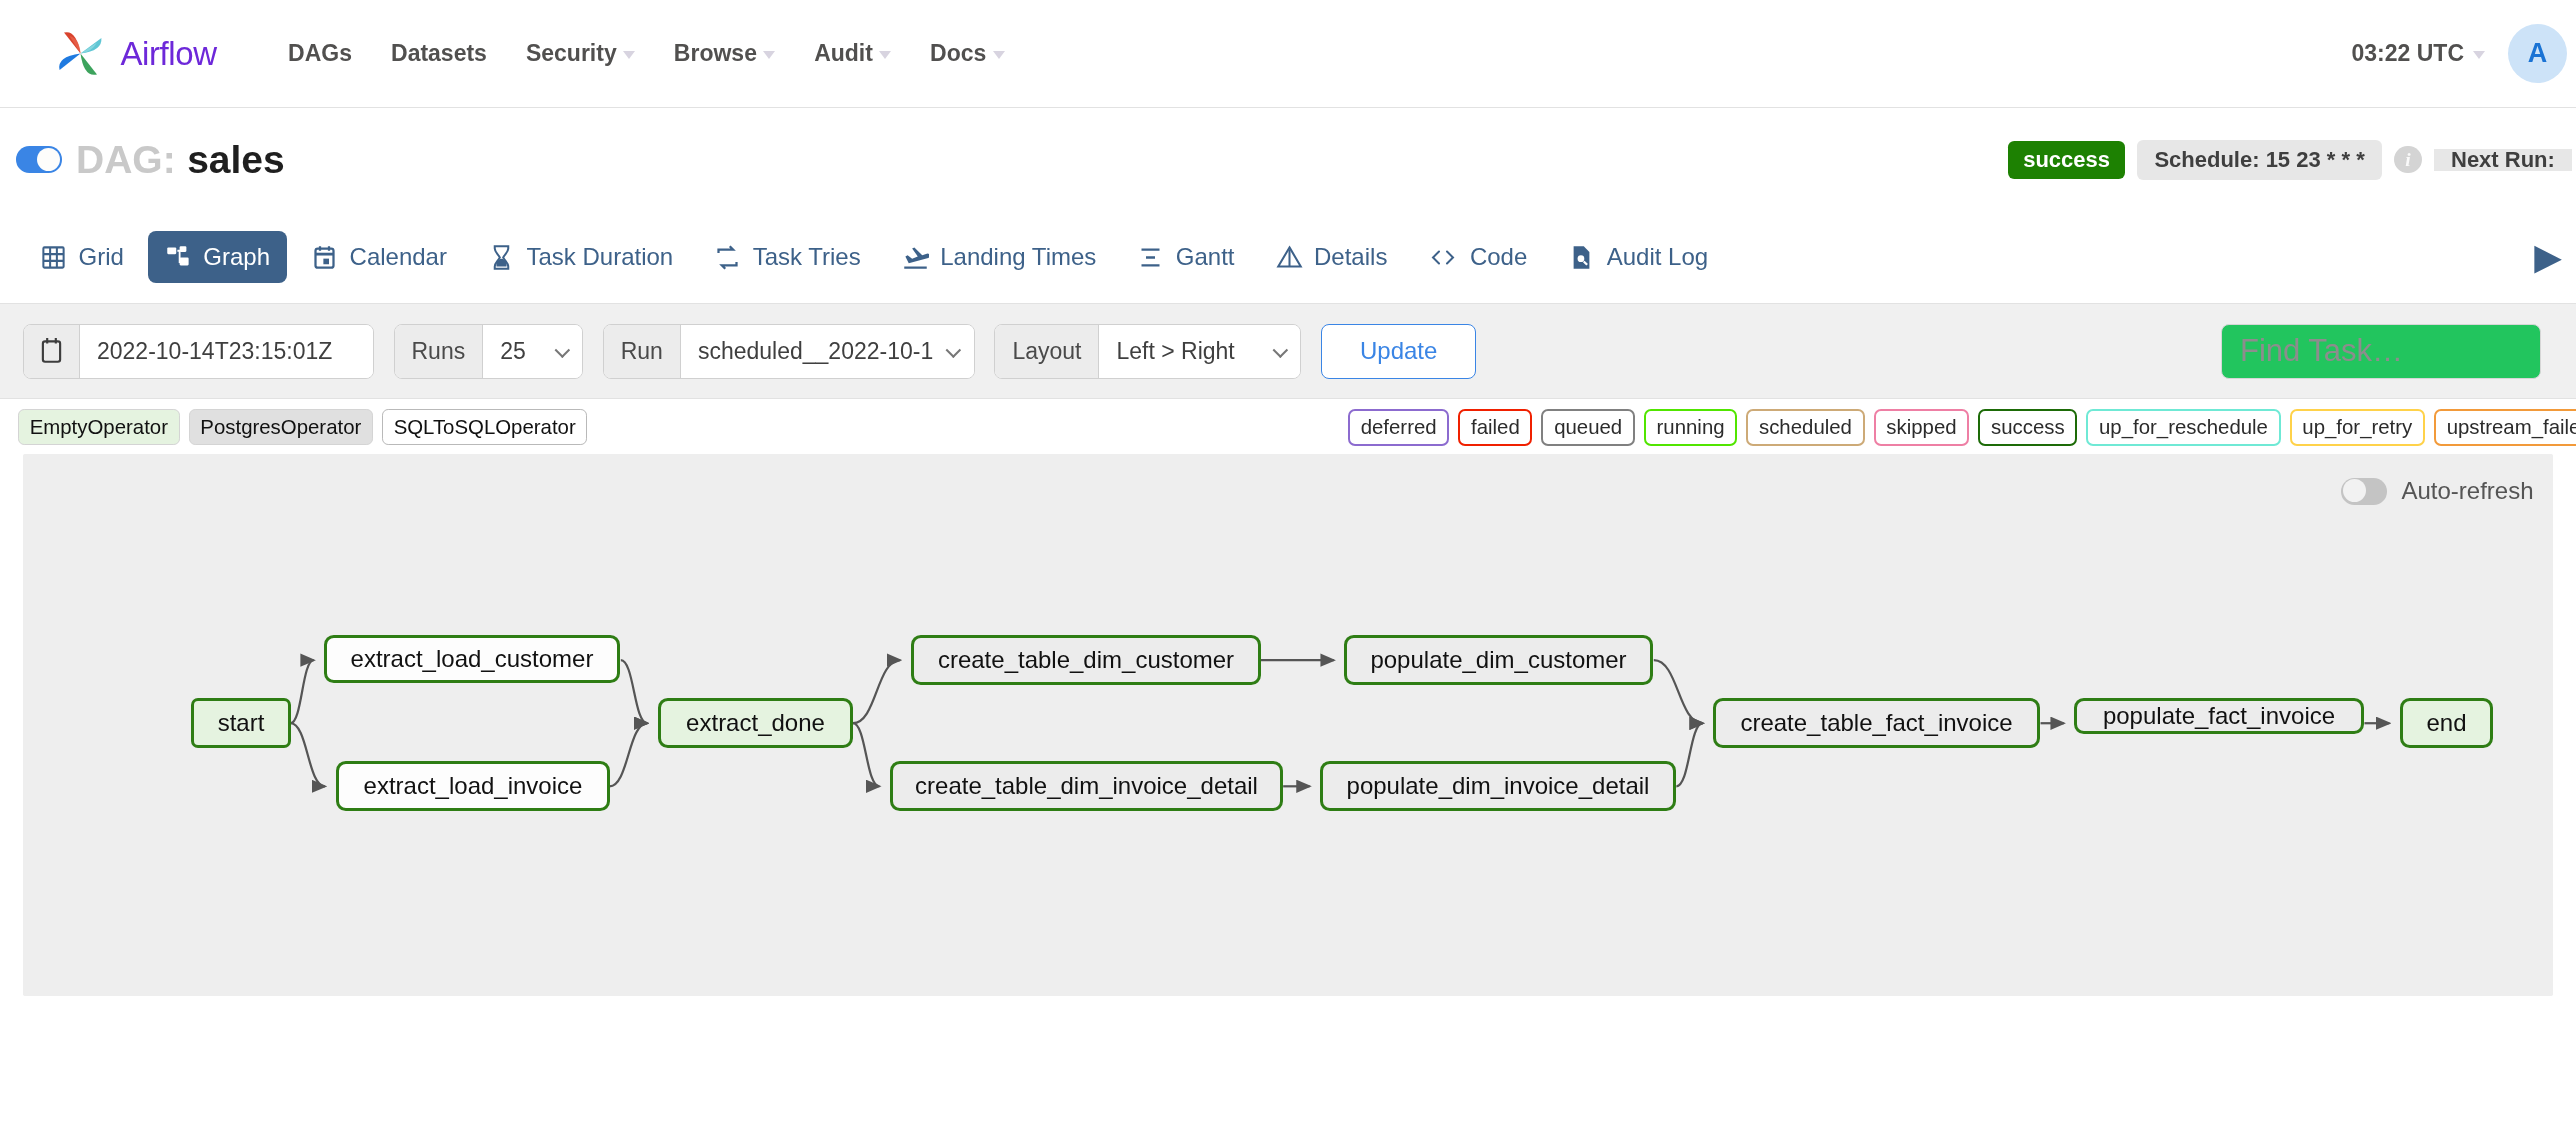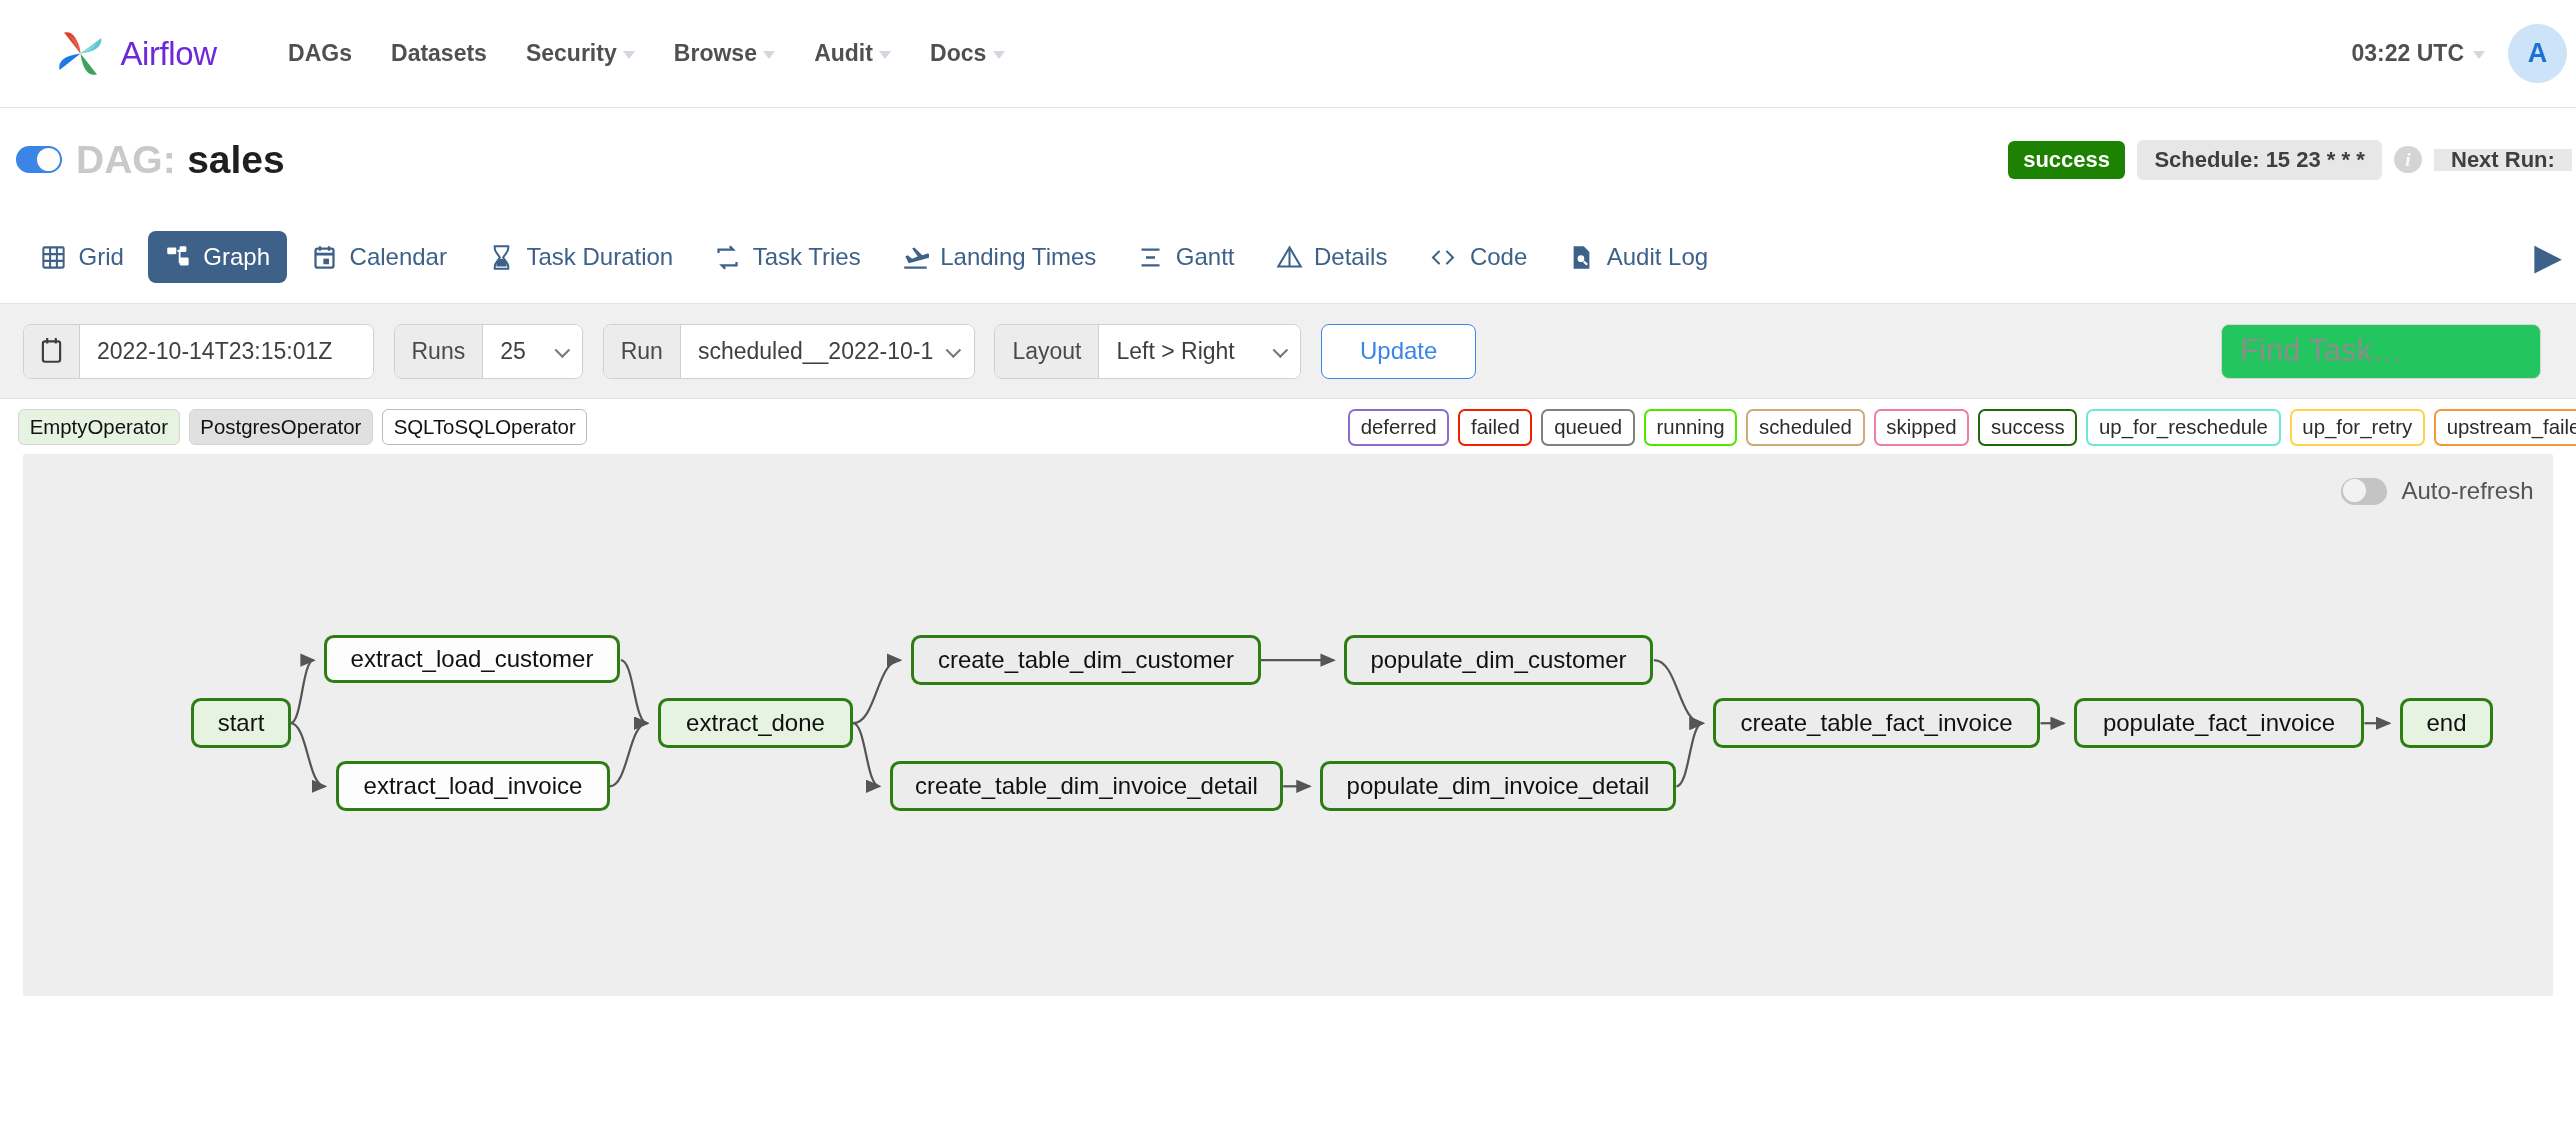--- a/index.html
+++ b/index.html
@@ -591,26 +591,26 @@
       <path d="M934.2165605095543,303 C960.8687898089172,303 960.8687898089172,232 987.5210191082803,232" stroke="#555" stroke-width="2.5" fill="none" marker-end="url(#arrow)"></path>
       <path d="M934.2165605095543,303 C949.0777070063696,303 949.0777070063696,374 963.9388535031848,374" stroke="#555" stroke-width="2.5" fill="none" marker-end="url(#arrow)"></path>
       <path d="M1393.1617834394906,232 C1434.3261146496816,232 1434.3261146496816,232 1475.4904458598726,232" stroke="#555" stroke-width="2.5" fill="none" marker-end="url(#arrow)"></path>
       <path d="M1418.5579617834396,374 C1433.419108280255,374 1433.419108280255,374 1448.28025477707,374" stroke="#555" stroke-width="2.5" fill="none" marker-end="url(#arrow)"></path>
       <path d="M1835.7808917197453,232 C1863.3401273885352,232 1863.3401273885352,303 1890.899363057325,303" stroke="#555" stroke-width="2.5" fill="none" marker-end="url(#arrow)"></path>
       <path d="M1861.1770700636941,374 C1876.0382165605097,374 1876.0382165605097,303 1890.899363057325,303" stroke="#555" stroke-width="2.5" fill="none" marker-end="url(#arrow)"></path>
       <path d="M2271.143949044586,303 C2284.1910828025475,303 2284.1910828025475,303 2297.2382165605095,303" stroke="#555" stroke-width="2.5" fill="none" marker-end="url(#arrow)"></path>
       <path d="M2635.7605095541403,303 C2649.7146496815285,303 2649.7146496815285,303 2663.668789808917,303" stroke="#555" stroke-width="2.5" fill="none" marker-end="url(#arrow)"></path>
     </svg>
   <div id="node-layer">
-      <div class="node empty-op" style="left: 168px; top: 244px; width: 100px; height: 50px;">start</div>
+      <div class="node empty-op" style="left: 168px; top: 244px; width: 100px; height: 50px; border-radius: 7px;">start</div>
       <div class="node" style="left: 301px; top: 181px; width: 296px; height: 48px;">extract_load_customer</div>
       <div class="node" style="left: 313px; top: 307px; width: 274px; height: 50px;">extract_load_invoice</div>
       <div class="node empty-op" style="left: 635px; top: 244px; width: 195px; height: 50px;">extract_done</div>
       <div class="node pg-op" style="left: 888px; top: 181px; width: 350px; height: 50px;">create_table_dim_customer</div>
       <div class="node pg-op" style="left: 867px; top: 307px; width: 393px; height: 50px;">create_table_dim_invoice_detail</div>
       <div class="node pg-op" style="left: 1321px; top: 181px; width: 309px; height: 50px;">populate_dim_customer</div>
       <div class="node pg-op" style="left: 1297px; top: 307px; width: 356px; height: 50px;">populate_dim_invoice_detail</div>
       <div class="node pg-op" style="left: 1690px; top: 244px; width: 327px; height: 50px;">create_table_fact_invoice</div>
-      <div class="node pg-op" style="left: 2051px; top: 244px; width: 290px; height: 50px;">populate_fact_invoice</div>
+      <div class="node pg-op" style="left: 2051px; top: 244px; width: 290px; height: 36px;">populate_fact_invoice</div>
       <div class="node empty-op" style="left: 2377px; top: 244px; width: 93px; height: 50px;">end</div>
     </div>
 </div>
 
 
 </body></html>

